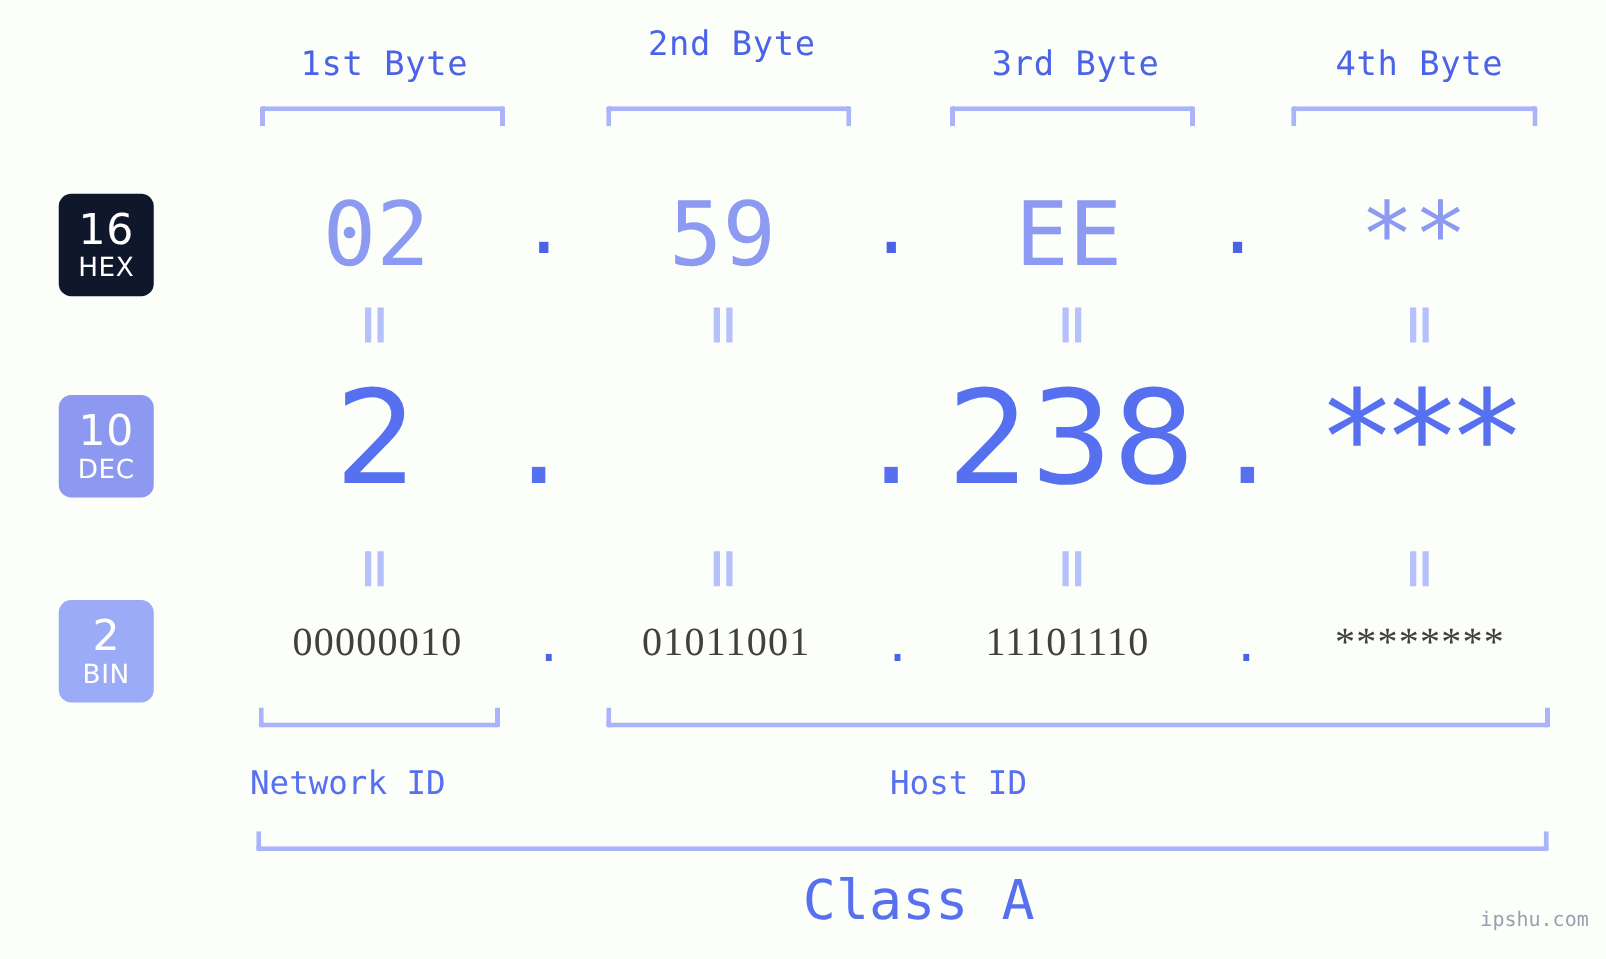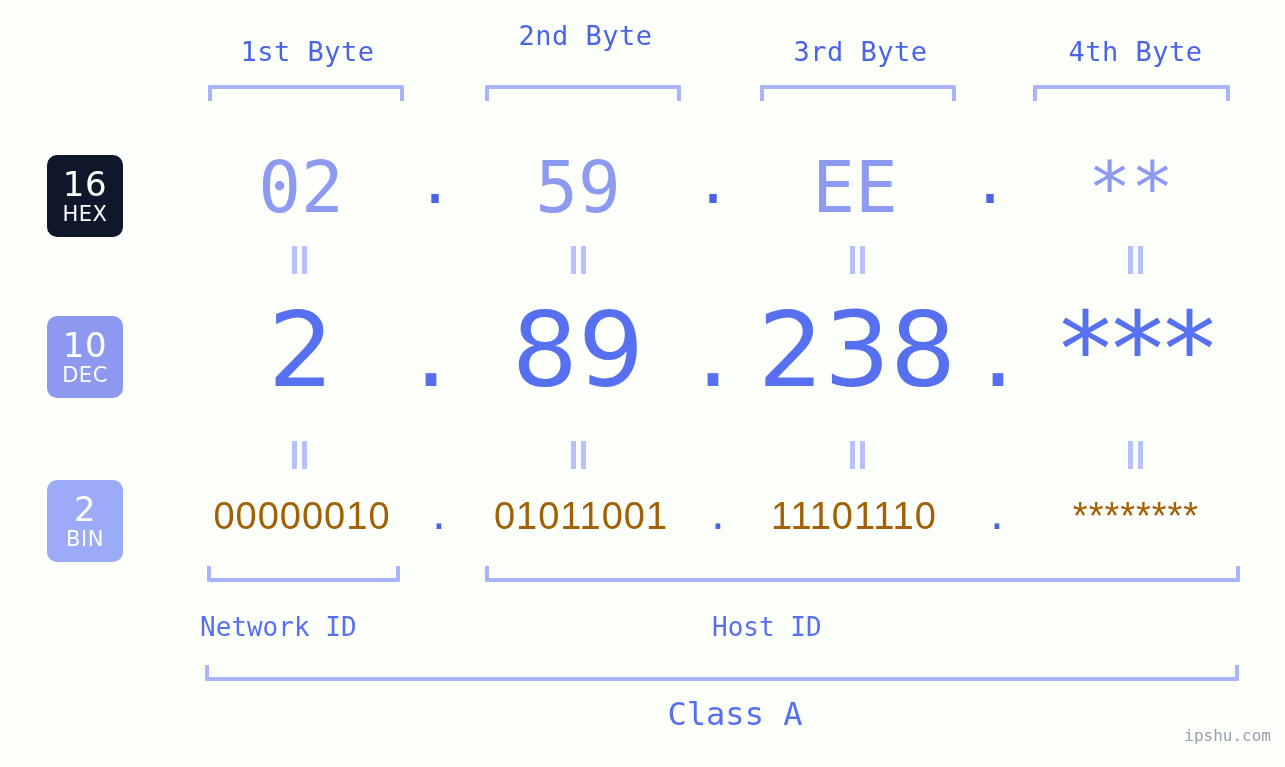--- a/index.html
+++ b/index.html
@@ -97,23 +97,23 @@
     font-family:"DejaVu Sans", sans-serif;
     font-size:104px;
   }
   .dec-dot {
     font-family:"DejaVu Sans", sans-serif;
     font-size:104px;
     color:#5670ef;
   }
 
   .bin-val {
-    color:#a16207;
-    font-family:Liberation Sans, sans-serif;
-    font-size:38px;
+    color:#404040;
+    font-family:Liberation Serif, serif;
+    font-size:32px;
     letter-spacing:1px;
   }
   .bin-dot { font-family:"DejaVu Sans Mono", monospace; font-size:38px; }
 
   
   .eq {
     position:absolute;
     width:18px;
     height:28px;
   }
@@ -134,21 +134,21 @@
     color:#5670ef;
     font-family:"DejaVu Sans Mono", monospace;
     font-size:26px;
     text-align:left;
     white-space:nowrap;
   }
   .class-label {
     position:absolute;
     color:#5670ef;
     font-family:"DejaVu Sans Mono", monospace;
-    font-size:32px;
+    font-size:44px;
     text-align:center;
     white-space:nowrap;
   }
   .watermark {
     position:absolute;
     right:14px;
     bottom:22px;
     color:#9aa0b0;
     font-family:"DejaVu Sans Mono", monospace;
     font-size:16px;
@@ -203,21 +203,20 @@
       <i></i>
       <i></i>
     </div>
   <div class="eq" style="left:1127px; top:246px;">
       <i></i>
       <i></i>
     </div>
 
   <div class="cell dec-val" style="left:196px; top:298px; width:210px;">2</div>
   <div class="dot dec-dot" style="left:396px; top:298px; width:70px;">.</div>
-  <div class="cell dec-val" style="left:473px; top:298px; width:210px;">89</div>
   <div class="dot dec-dot" style="left:678px; top:298px; width:70px;">.</div>
   <div class="cell dec-val" style="left:752px; top:298px; width:210px;">238</div>
   <div class="dot dec-dot" style="left:963px; top:298px; width:70px;">.</div>
   <div class="cell dec-val" style="left:1030px; top:298px; width:215px;">***</div>
 
   <div class="eq" style="left:291px; top:441px;">
       <i></i>
       <i></i>
     </div>
   <div class="eq" style="left:570px; top:441px;">

